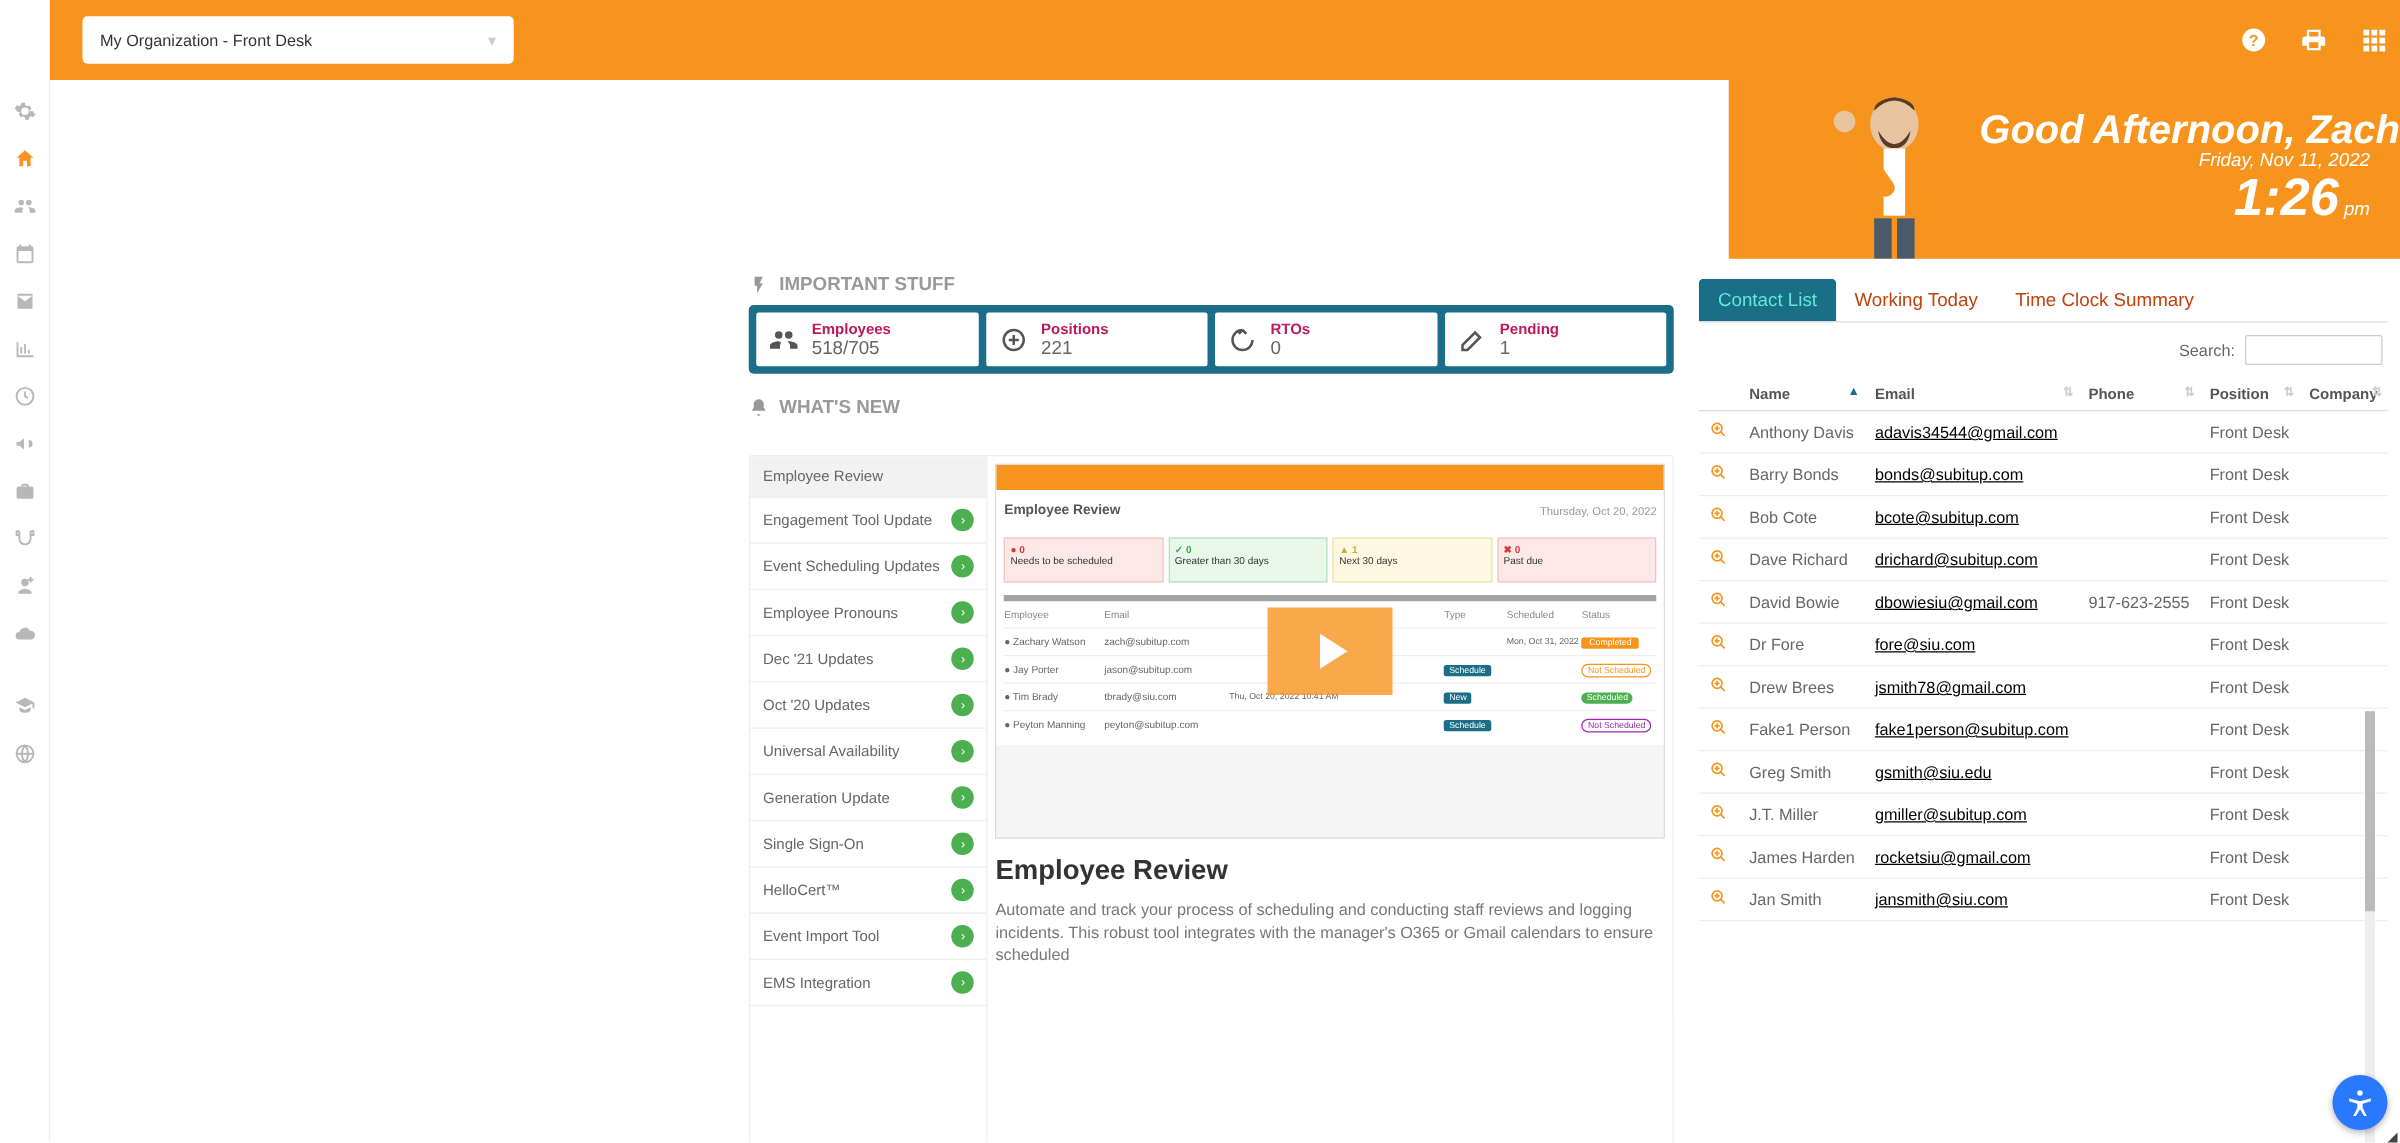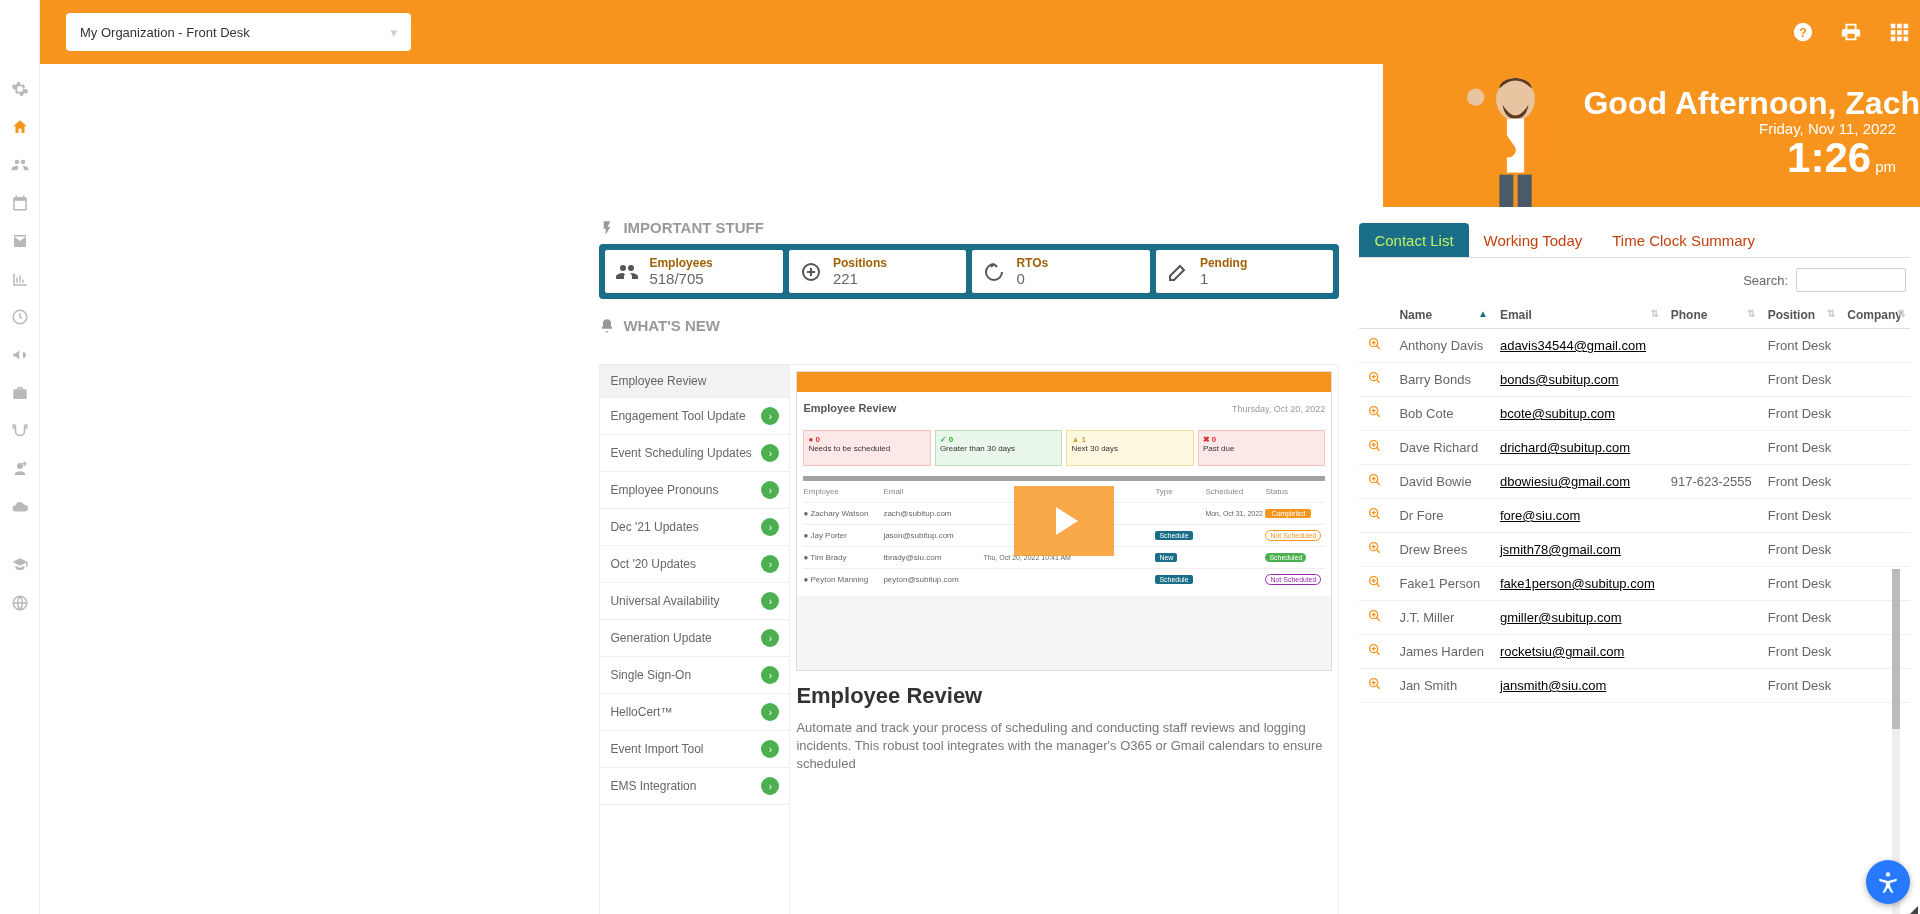--- a/index.html
+++ b/index.html
@@ -16,21 +16,21 @@
   .orange-top { position: absolute; left: 0; right: 0; top: 0; height: 64px; background: #f7941d; z-index: 1; display: flex; align-items: center; padding: 0 10px 0 6px; }
   .logo { width: 30px; height: 30px; color: #fff; display: flex; align-items: center; justify-content: center; font-weight: bold; font-size: 18px; }
   .org-selector { margin-left: 30px; background: #fff; border-radius: 4px; width: 345px; height: 38px; display: flex; align-items: center; padding: 0 14px; cursor: pointer; justify-content: space-between; }
   .org-selector .chev { color: #ccc; }
   .header-icons { margin-left: auto; display: flex; gap: 26px; align-items: center; color: #fff; }
   .header-icons .hicon { width: 22px; height: 22px; cursor: pointer; }
 
   .main { flex: 1; display: flex; flex-direction: column; margin-left: 0; align-items: flex-end; }
 
   
-  .hero { background: #f7941d; height: 207px; position: relative; padding-left: 200px; display: flex; align-items: center; }
+  .hero { background: #f7941d; height: 207px; position: relative; padding-left: 200px; display: flex; align-items: center; font-style: italic; }
   .hero .greeting { color: #fff; font-size: 32px; font-weight: 700; }
   .hero .datetime { position: absolute; right: 24px; top: 120px; color: #fff; text-align: right; }
   .hero .date { font-size: 15px; }
   .hero .time { font-size: 42px; font-weight: 700; line-height: 1; }
   .hero .ampm { font-size: 15px; margin-left: 4px; }
   .hero .avatar { position: absolute; left: 75px; bottom: 0; width: 115px; height: 140px; }
 
   
   .ripple { position: absolute; left: 760px; top: 170px; width: 40px; height: 40px; border-radius: 50%; background: radial-gradient(circle, rgba(120,80,200,0.5), rgba(120,80,200,0)); pointer-events: none; z-index: 5; }
   .cursor { position: absolute; left: 780px; top: 190px; z-index: 6; pointer-events: none; }
@@ -39,42 +39,42 @@
   .col-left { width: 740px; }
   .col-right { flex: 1; padding-right: 10px; position: relative; }
 
   .section-header { display: flex; align-items: center; gap: 8px; color: #999; font-weight: 600; font-size: 15px; margin-bottom: 8px; }
   .section-header svg { width: 16px; height: 16px; }
 
   
   .stats-bar { background: #1b6e87; border-radius: 4px; padding: 6px; display: flex; gap: 6px; }
   .stat-card { background: #fff; border-radius: 2px; flex: 1; display: flex; align-items: center; padding: 6px 10px; gap: 10px; }
   .stat-card .sicon { width: 24px; height: 24px; color: #555; flex-shrink: 0; }
-  .stat-card .slabel { font-size: 12px; font-weight: 700; color: #a16207; }
+  .stat-card .slabel { font-size: 12px; font-weight: 700; color: #be185d; }
   .stat-card .svalue { font-size: 15px; color: #666; }
 
   
   .whatsnew-wrap { display: flex; margin-top: 30px; border: 1px solid #eee; border-radius: 2px; height: 590px; }
   .wn-list { width: 190px; border-right: 1px solid #eee; overflow-y: auto; }
   .wn-item { display: flex; justify-content: space-between; align-items: center; padding: 9px 10px; border-bottom: 1px solid #eee; cursor: pointer; font-size: 12px; color: #666; }
   .wn-item.active { background: #f2f2f2; }
   .wn-item .arrow { width: 18px; height: 18px; background: #4caf50; border-radius: 50%; color: #fff; display: flex; align-items: center; justify-content: center; font-size: 10px; }
   .wn-main { flex: 1; padding: 6px; display: flex; flex-direction: column; }
   .wn-preview { border: 1px solid #ddd; height: 300px; position: relative; background: #f5f5f5; overflow: hidden; }
   .wn-preview-head { background: #f7941d; height: 20px; }
   .wn-preview-body { background: #fff; padding: 6px; font-size: 8px; }
   .play-btn { position: absolute; left: 50%; top: 50%; transform: translate(-50%,-50%); width: 100px; height: 70px; background: rgba(247,148,29,0.8); display: flex; align-items: center; justify-content: center; cursor: pointer; }
   .play-btn::after { content: ''; border-left: 22px solid #fff; border-top: 14px solid transparent; border-bottom: 14px solid transparent; margin-left: 5px; }
   .wn-title { font-size: 22px; font-weight: 700; margin-top: 12px; color: #333; }
   .wn-desc { font-size: 13px; color: #777; margin-top: 10px; line-height: 1.4; }
 
   
   .tabs { display: flex; border-bottom: 1px solid #ddd; margin-top: 4px; }
   .tab { padding: 8px 14px; font-size: 15px; color: #c2410c; cursor: pointer; border: 1px solid transparent; border-bottom: none; }
-  .tab.active { background: #1b6e87; color: #bef264; border-radius: 4px 4px 0 0; }
+  .tab.active { background: #1b6e87; color: #5eead4; border-radius: 4px 4px 0 0; }
   .search-row { display: flex; justify-content: flex-end; align-items: center; padding: 10px 4px; gap: 8px; font-size: 13px; color: #666; }
   .search-row input { border: 1px solid #ccc; border-radius: 2px; height: 24px; width: 110px; padding: 0 6px; }
 
   .contacts-table { width: 100%; border-collapse: collapse; }
   .contacts-table th { text-align: left; font-size: 12px; color: #555; font-weight: 700; padding: 6px 8px; border-bottom: 1px solid #ddd; position: relative; }
   .contacts-table th .sort { position: absolute; right: 4px; color: #ccc; font-size: 10px; }
   .contacts-table th.sorted .sortup { color: #1b6e87; }
   .contacts-table td { padding: 7px 8px; border-bottom: 1px solid #eee; font-size: 13px; color: #666; }
   .contacts-table td a { color: #000000; text-decoration: underline; }
   .mag { width: 16px; height: 16px; color: #f7941d; cursor: pointer; display: inline-flex; }
@@ -503,20 +503,34 @@
     <td></td>
               </tr>
               <tr>
     <td><span class="mag">
                     <svg viewBox="0 0 24 24" fill="none" stroke="currentColor" stroke-width="2">
                       <circle cx="10" cy="10" r="6"></circle>
                       <path d="M14 14l5 5"></path>
                       <path d="M10 7v6M7 10h6"></path>
                     </svg>
                   </span></td>
+    <td>Greg Smith</td>
+    <td><a href="#">gsmith@siu.edu</a></td>
+    <td></td>
+    <td>Front Desk</td>
+    <td></td>
+              </tr>
+              <tr>
+    <td><span class="mag">
+                    <svg viewBox="0 0 24 24" fill="none" stroke="currentColor" stroke-width="2">
+                      <circle cx="10" cy="10" r="6"></circle>
+                      <path d="M14 14l5 5"></path>
+                      <path d="M10 7v6M7 10h6"></path>
+                    </svg>
+                  </span></td>
     <td>J.T. Miller</td>
     <td><a href="#">gmiller@subitup.com</a></td>
     <td></td>
     <td>Front Desk</td>
     <td></td>
               </tr>
               <tr>
     <td><span class="mag">
                     <svg viewBox="0 0 24 24" fill="none" stroke="currentColor" stroke-width="2">
                       <circle cx="10" cy="10" r="6"></circle>

